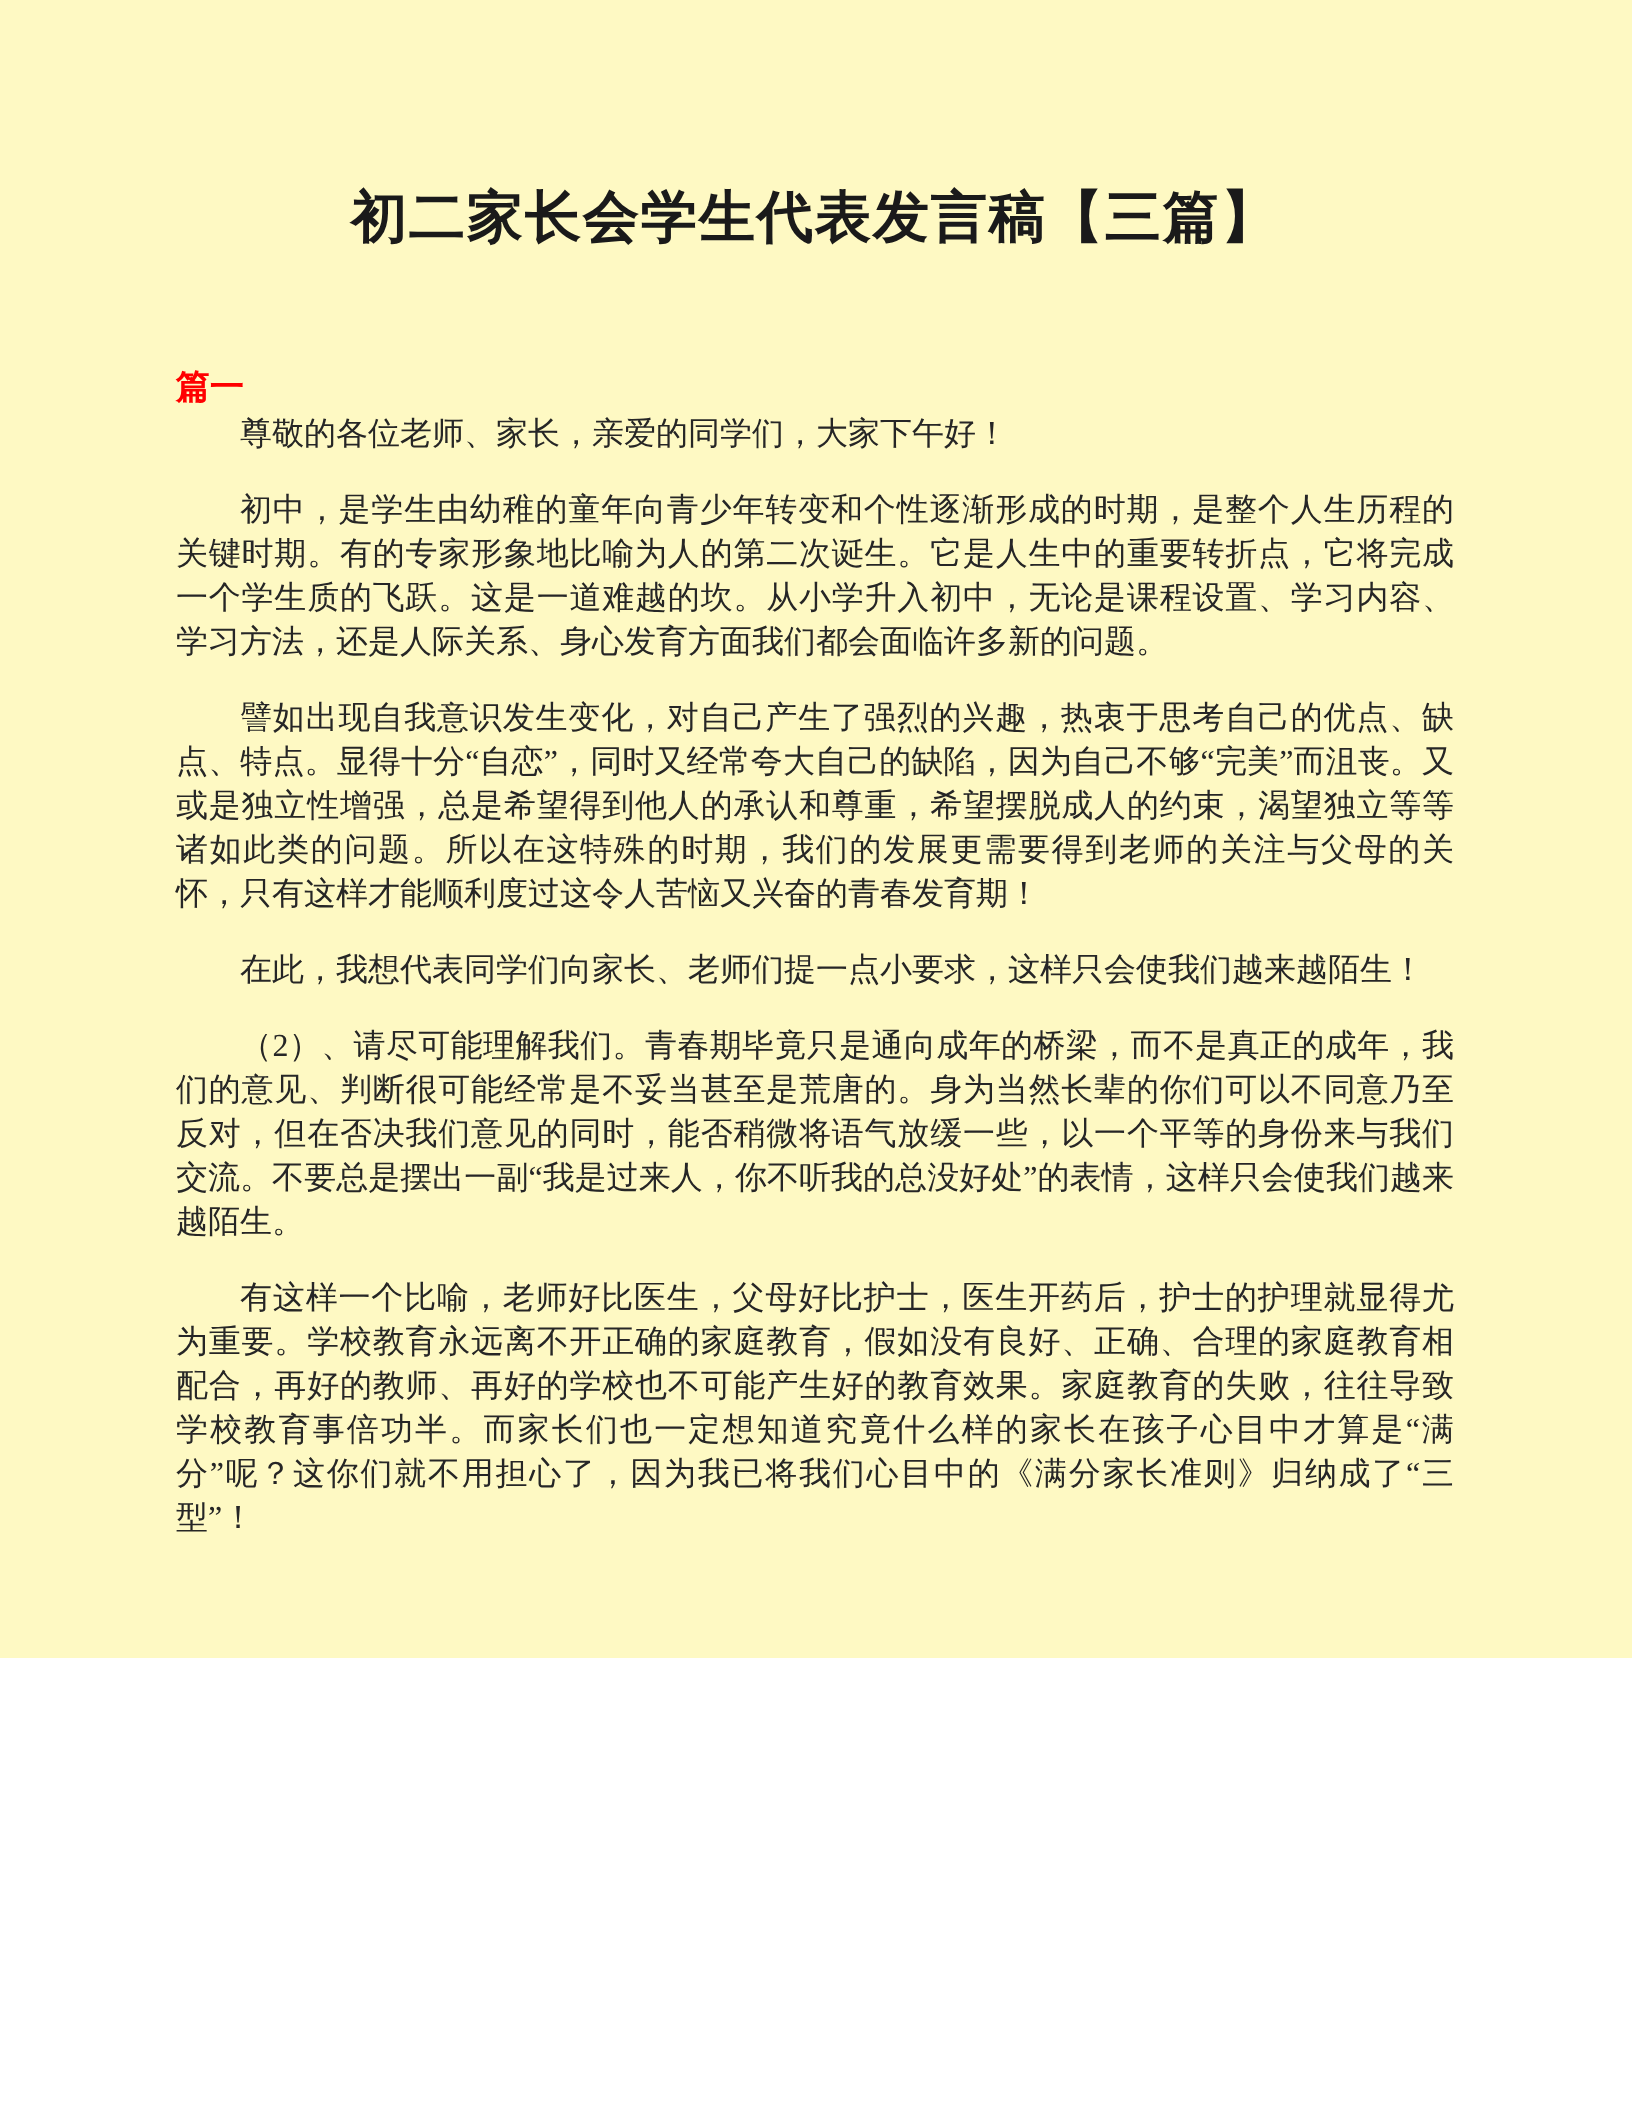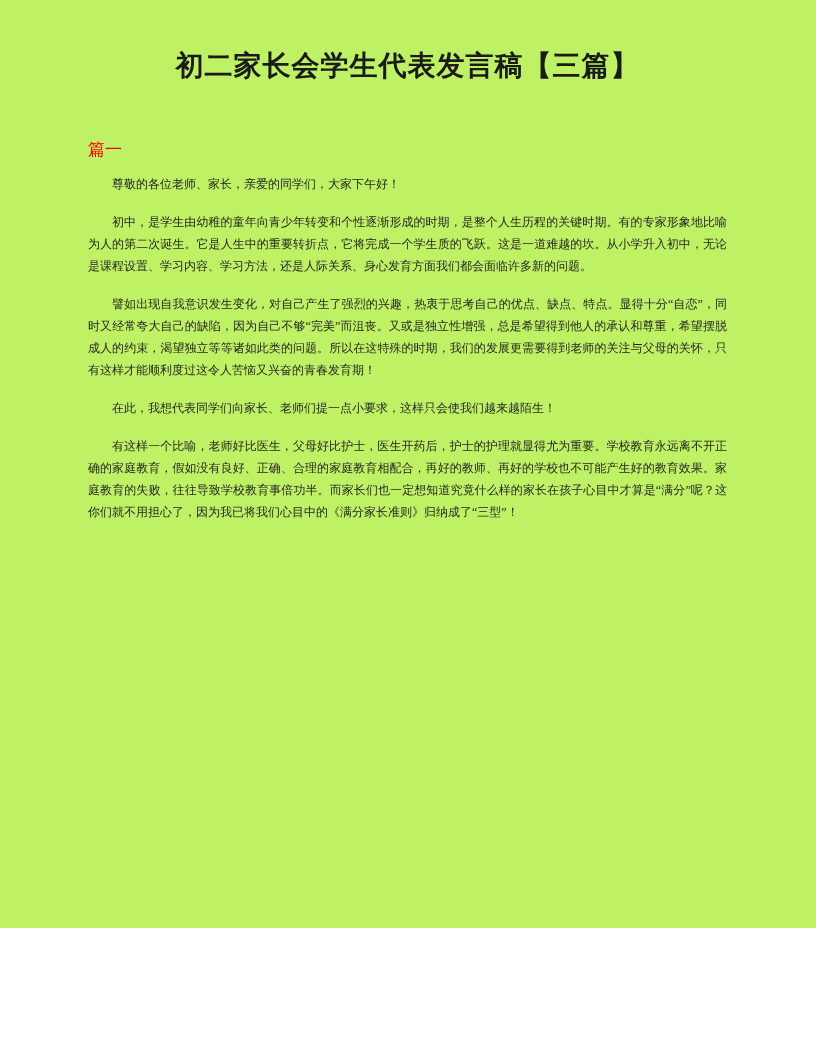--- a/index.html
+++ b/index.html
@@ -4,44 +4,44 @@
 <style>
   * { margin: 0; padding: 0; box-sizing: border-box; }
   html, body {
     background: #ffffff;
   }
   body {
     font-family: "Liberation Serif", "DejaVu Serif", serif;
   }
   .page {
     width: 816px;
-    height: 928px;
+    height: 829px;
     margin: 0 auto;
-    background: #bef264;
-    padding: 48px 89px 0 88px;
+    background: #fef9c3;
+    padding: 92px 89px 0 88px;
     overflow: hidden;
   }
   .doc-title {
     font-size: 28px;
     line-height: 36px;
     font-weight: bold;
     color: #1a1a1a;
     text-align: center;
     margin-bottom: 56px;
     letter-spacing: 1px;
   }
   .section-heading {
     font-size: 17px;
     line-height: 20px;
-    font-weight: normal;
+    font-weight: bold;
     color: #ff0000;
-    margin-bottom: 13px;
+    margin-bottom: 3px;
   }
   .doc-body p {
-    font-size: 12px;
+    font-size: 16px;
     line-height: 22px;
     color: #262626;
     text-align: justify;
     text-indent: 2em;
     margin: 1px 0 16px 0;
   }
 </style>
 </head>
 <body>
 
@@ -49,16 +49,17 @@
 
   <h1 class="doc-title">初二家长会学生代表发言稿【三篇】</h1>
 
   <h2 class="section-heading">篇一</h2>
 
   <div class="doc-body">
     <p>尊敬的各位老师、家长，亲爱的同学们，大家下午好！</p>
     <p>初中，是学生由幼稚的童年向青少年转变和个性逐渐形成的时期，是整个人生历程的关键时期。有的专家形象地比喻为人的第二次诞生。它是人生中的重要转折点，它将完成一个学生质的飞跃。这是一道难越的坎。从小学升入初中，无论是课程设置、学习内容、学习方法，还是人际关系、身心发育方面我们都会面临许多新的问题。</p>
     <p>譬如出现自我意识发生变化，对自己产生了强烈的兴趣，热衷于思考自己的优点、缺点、特点。显得十分“自恋”，同时又经常夸大自己的缺陷，因为自己不够“完美”而沮丧。又或是独立性增强，总是希望得到他人的承认和尊重，希望摆脱成人的约束，渴望独立等等诸如此类的问题。所以在这特殊的时期，我们的发展更需要得到老师的关注与父母的关怀，只有这样才能顺利度过这令人苦恼又兴奋的青春发育期！</p>
     <p>在此，我想代表同学们向家长、老师们提一点小要求，这样只会使我们越来越陌生！</p>
+    <p>（2）、请尽可能理解我们。青春期毕竟只是通向成年的桥梁，而不是真正的成年，我们的意见、判断很可能经常是不妥当甚至是荒唐的。身为当然长辈的你们可以不同意乃至反对，但在否决我们意见的同时，能否稍微将语气放缓一些，以一个平等的身份来与我们交流。不要总是摆出一副“我是过来人，你不听我的总没好处”的表情，这样只会使我们越来越陌生。</p>
     <p>有这样一个比喻，老师好比医生，父母好比护士，医生开药后，护士的护理就显得尤为重要。学校教育永远离不开正确的家庭教育，假如没有良好、正确、合理的家庭教育相配合，再好的教师、再好的学校也不可能产生好的教育效果。家庭教育的失败，往往导致学校教育事倍功半。而家长们也一定想知道究竟什么样的家长在孩子心目中才算是“满分”呢？这你们就不用担心了，因为我已将我们心目中的《满分家长准则》归纳成了“三型”！</p>
   </div>
 
 </div>
 
 </body></html>

